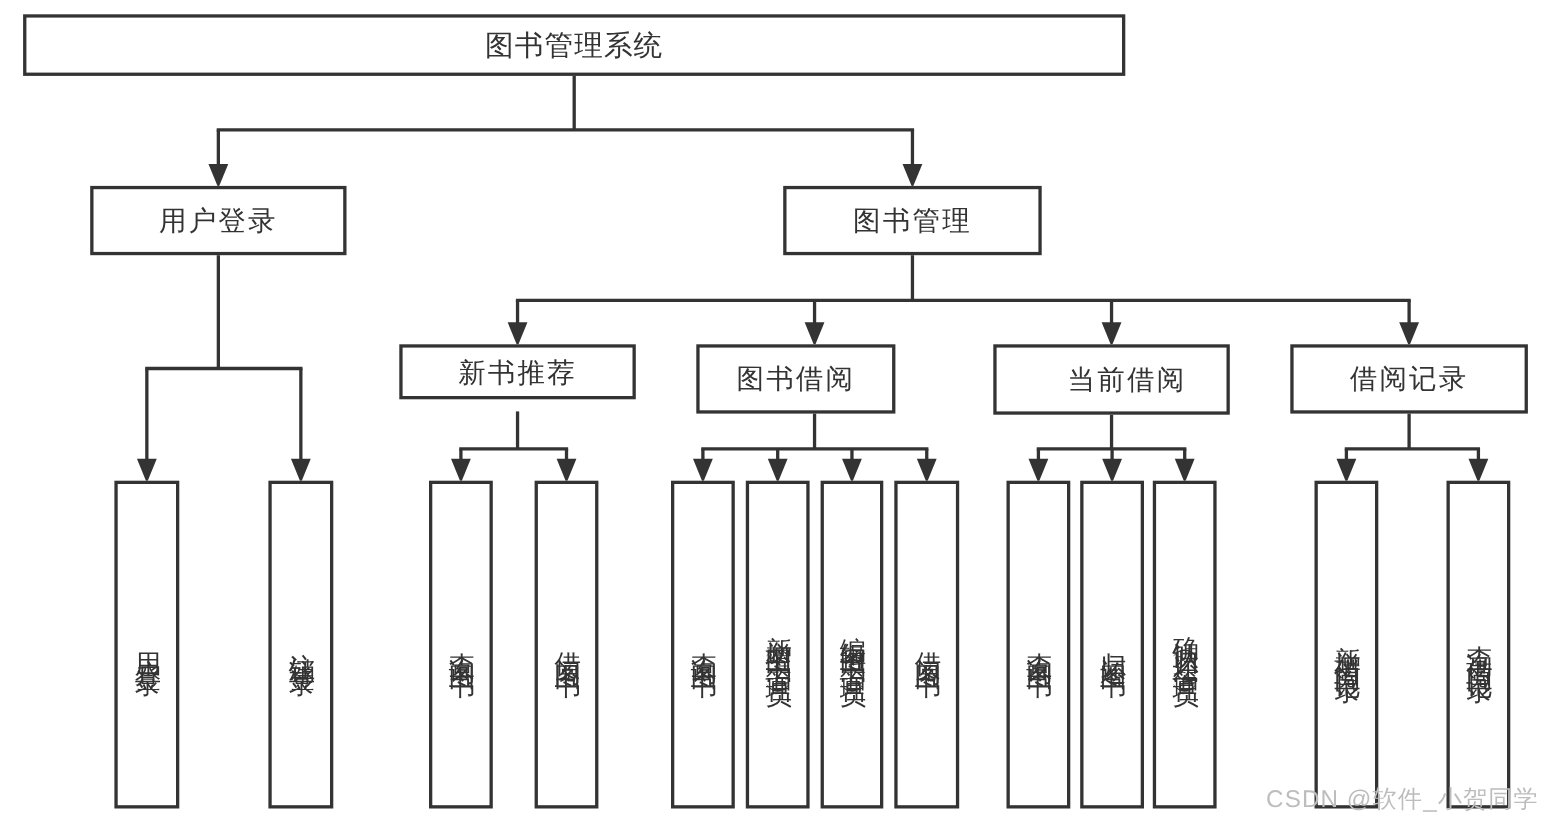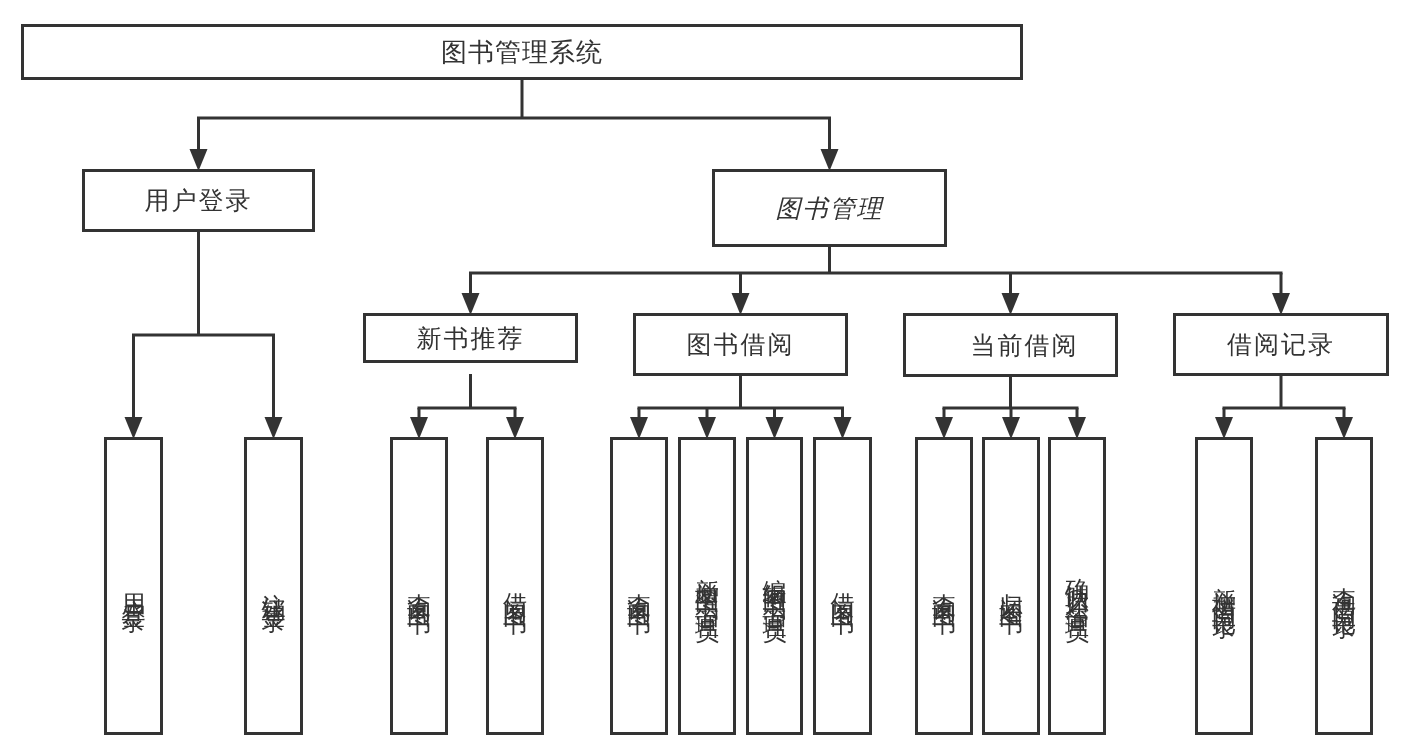--- a/index.html
+++ b/index.html
@@ -110,33 +110,33 @@
       <line x1="1077" y1="408" x2="1077" y2="419" stroke="#333333" stroke-width="3"></line>
       <polygon points="1068,417 1086,417 1077,439" fill="#333333"></polygon>
       <line x1="1281" y1="374" x2="1281" y2="408" stroke="#333333" stroke-width="3"></line>
       <line x1="1222.5" y1="408" x2="1345.5" y2="408" stroke="#333333" stroke-width="3"></line>
       <line x1="1224" y1="408" x2="1224" y2="419" stroke="#333333" stroke-width="3"></line>
       <polygon points="1215,417 1233,417 1224,439" fill="#333333"></polygon>
       <line x1="1344" y1="408" x2="1344" y2="419" stroke="#333333" stroke-width="3"></line>
       <polygon points="1335,417 1353,417 1344,439" fill="#333333"></polygon>
     </svg>
   <div id="nodes-layer">
-      <div class="node horizontal root" style="left: 21px; top: 13px; width: 1002px; height: 56px; margin-top: 11px;">
+      <div class="node horizontal root" style="left: 21px; top: 13px; width: 1002px; height: 56px;">
         <span>图书管理系统</span>
       </div>
       <div class="node horizontal" style="left: 82px; top: 169px; width: 233px; height: 63px;">
         <span>用户登录</span>
       </div>
-      <div class="node horizontal" style="left: 712px; top: 169px; width: 235px; height: 78px; font-style: italic;">
+      <div class="node horizontal" style="left: 712px; top: 169px; width: 235px; height: 63px;">
         <span>图书管理</span>
       </div>
       <div class="node horizontal" style="left: 363px; top: 313px; width: 215px; height: 50px;">
         <span>新书推荐</span>
       </div>
-      <div class="node horizontal" style="left: 633px; top: 313px; width: 215px; height: 63px;">
+      <div class="node horizontal" style="left: 633px; top: 313px; width: 181px; height: 63px;">
         <span>图书借阅</span>
       </div>
       <div class="node horizontal" style="left: 903px; top: 313px; width: 215px; height: 64px; padding-left: 28px;">
         <span>当前借阅</span>
       </div>
       <div class="node horizontal" style="left: 1173px; top: 313px; width: 216px; height: 63px;">
         <span>借阅记录</span>
       </div>
       <div class="node vertical" style="left: 104px; top: 437px; width: 59px; height: 298px;">
         <span>用户登录</span>
@@ -171,13 +171,14 @@
       <div class="node vertical" style="left: 1048px; top: 437px; width: 58px; height: 298px;">
         <span>确认归还（管理员）</span>
       </div>
       <div class="node vertical" style="left: 1195px; top: 437px; width: 58px; height: 298px;">
         <span>新增借阅记录</span>
       </div>
       <div class="node vertical" style="left: 1315px; top: 437px; width: 58px; height: 298px;">
         <span>查询借阅记录</span>
       </div>
     </div>
+  <div class="watermark">CSDN @软件_小贺同学</div>
 </div>
 
 </body></html>

